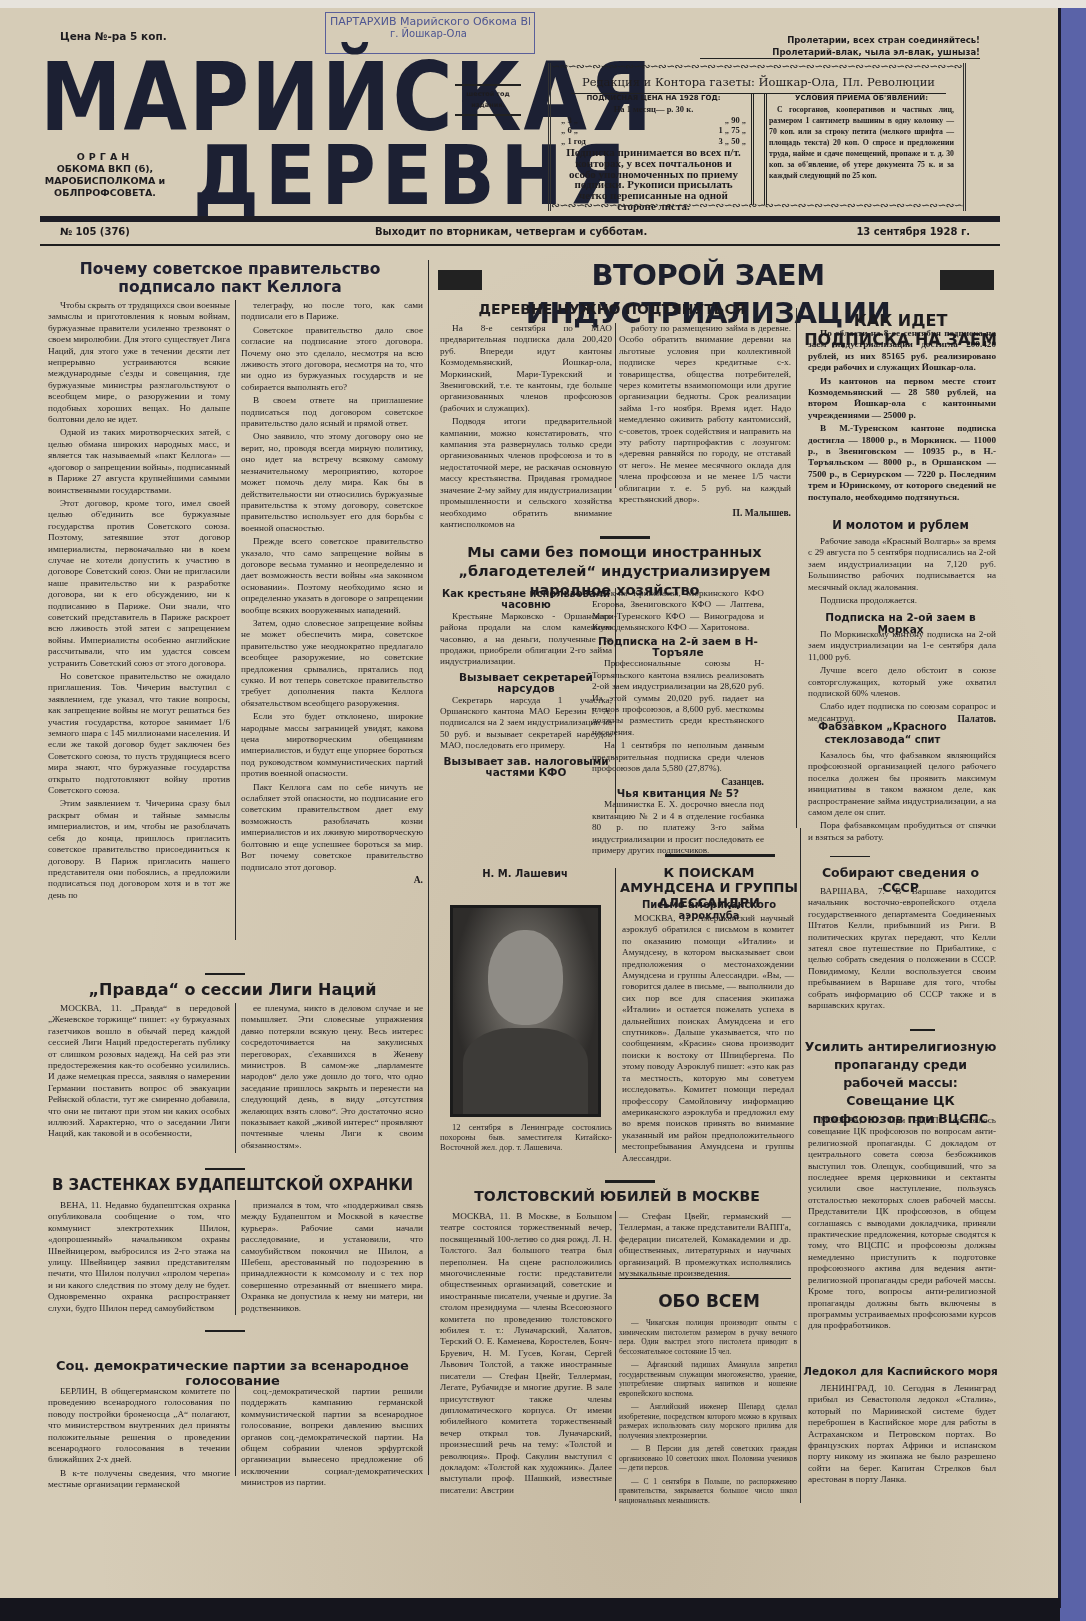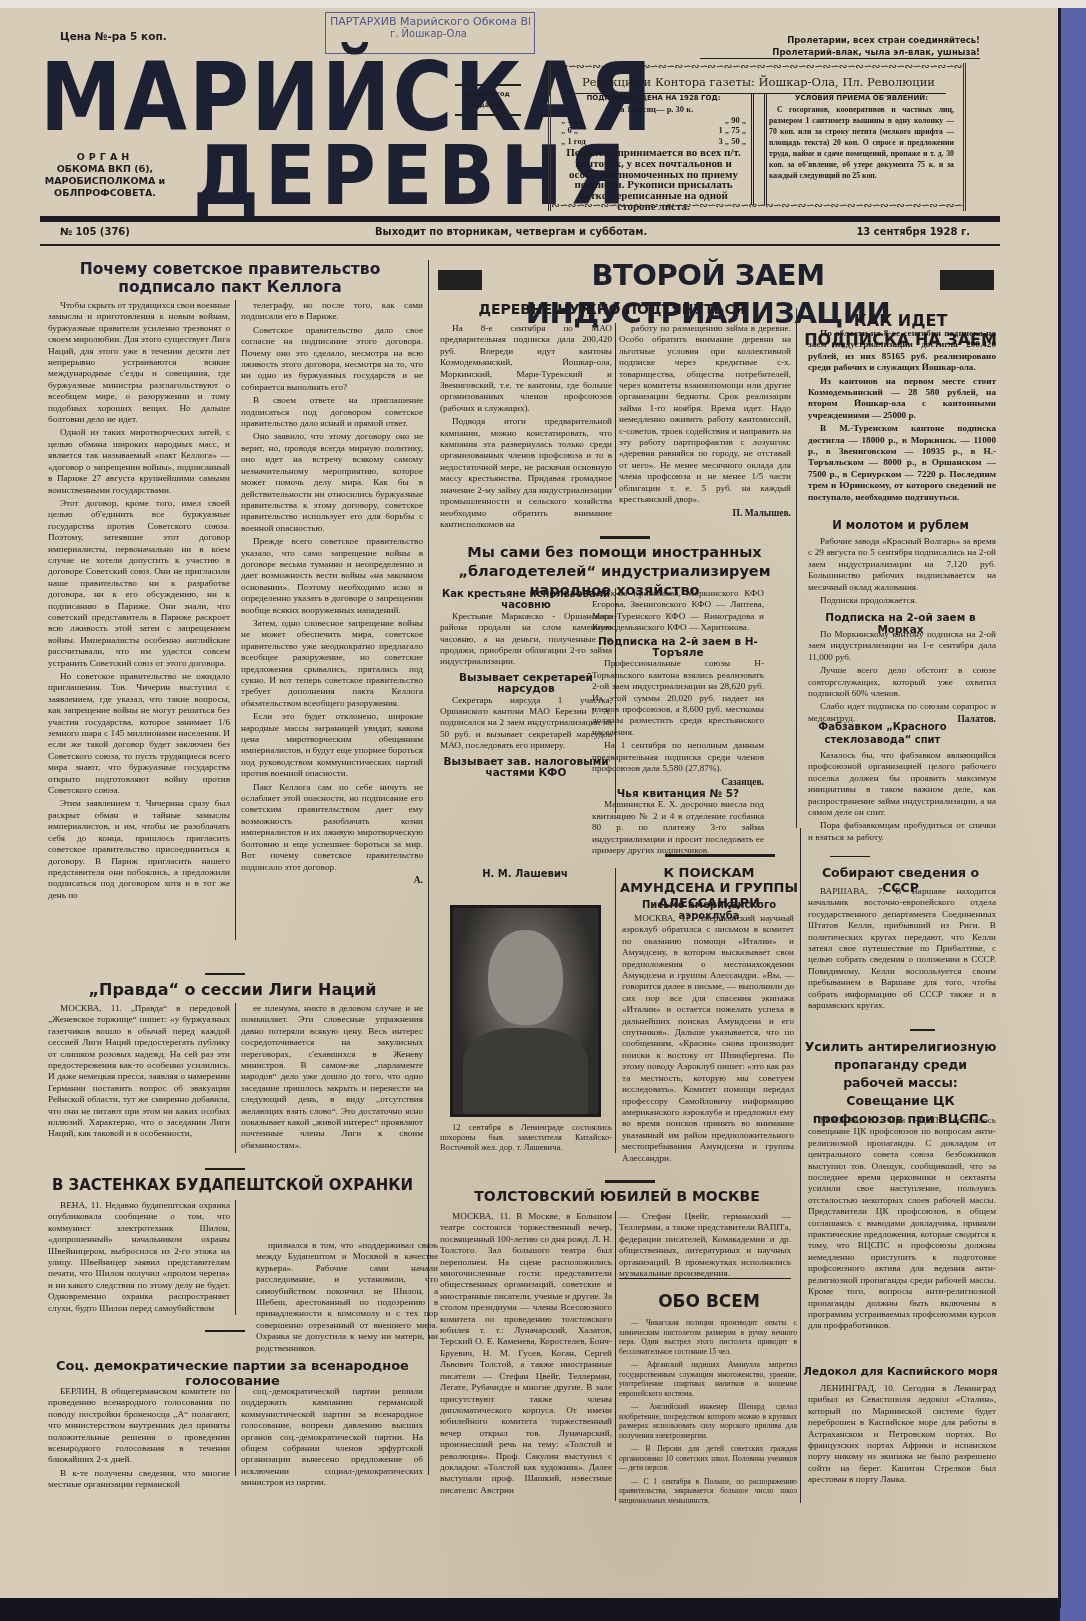--- a/index.html
+++ b/index.html
@@ -124,21 +124,21 @@
   <div class="abs small" style="left:241px;top:995px;width:182px;">
       <p>ее пленума, никто в деловом случае и не помышляет. Эти словесные упражнения давно потеряли всякую цену. Весь интерес сосредоточивается на закулисных переговорах, с'ехавшихся в Женеву министров. В самом-же „парламенте народов“ дело уже дошло до того, что одно заседание пришлось закрыть и перенести на следующий день, в виду „отсутствия желающих взять слово“. Это достаточно ясно показывает какой „живой интерес“ проявляют почтенные члены Лиги к своим обязанностям».</p>
     </div>
 
   <div class="hrule" style="left:205px;top:1160px;width:40px;"></div>
   <div class="abs heavy center" style="left:40px;top:1168px;width:385px;font-size:15px;">В ЗАСТЕНКАХ БУДАПЕШТСКОЙ ОХРАНКИ</div>
   <div class="abs small" style="left:48px;top:1192px;width:182px;">
       <p>ВЕНА, 11. Недавно будапештская охранка опубликовала сообщение о том, что коммунист электротехник Шилон, «допрошенный» начальником охраны Швейницером, выбросился из 2-го этажа на улицу. Швейницер заявил представителям печати, что Шилон получил «пролом черепа» и ни какого следствия по этому делу не будет. Одновременно охранка распространяет слухи, будто Шилон перед самоубийством</p>
     </div>
   <div class="vrule" style="left:235px;top:1192px;height:115px;"></div>
-  <div class="abs small" style="left:256px;top:1192px;width:182px;margin-top:40px;">
+  <div class="abs small" style="left:241px;top:1192px;width:182px;">
       <p>признался в том, что «поддерживал связь между Будапештом и Москвой в качестве курьера». Рабочие сами начали расследование, и установили, что самоубийством покончил не Шилон, а Шебеш, арестованный по подозрению в принадлежности к комсомолу и с тех пор совершенно отрезанный от внешнего мира. Охранка не допустила к нему ни матери, ни родственников.</p>
     </div>
 
   <div class="hrule" style="left:205px;top:1322px;width:40px;"></div>
   <div class="abs heavy center" style="left:40px;top:1350px;width:385px;font-size:13px;">Соц. демократические партии за всенародное голосование</div>
   <div class="abs small" style="left:48px;top:1378px;width:182px;">
     <p>БЕРЛИН, В общегерманском комитете по проведению всенародного голосования по поводу постройки броненосца „А“ полагают, что министерством внутренних дел приняты положительные решения о проведении всенародного голосования в течении ближайших 2-х дней.</p>
     <p>В к-те получены сведения, что многие местные организации германской</p>
   </div>
   <div class="vrule" style="left:235px;top:1378px;height:90px;"></div>

